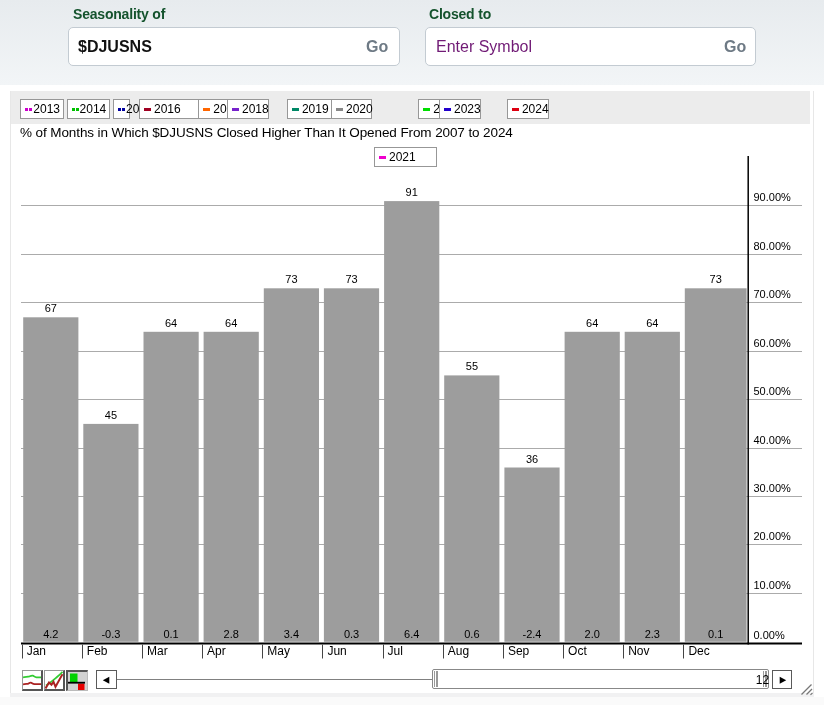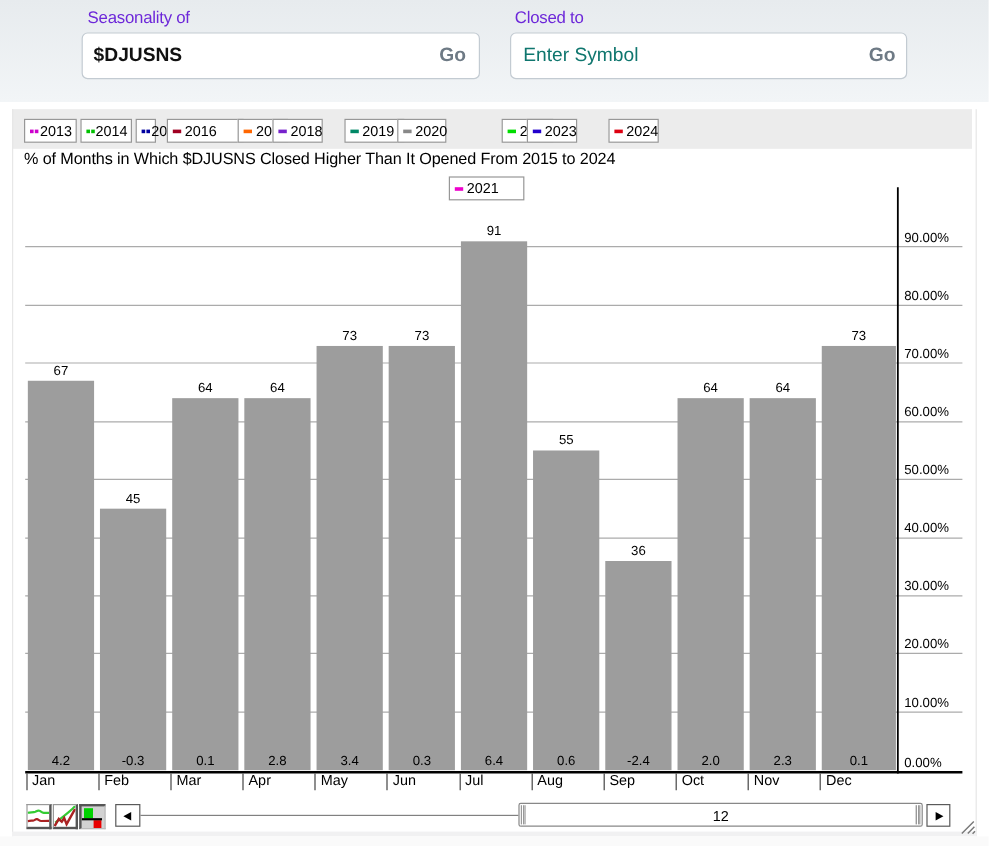--- a/index.html
+++ b/index.html
@@ -4,25 +4,25 @@
 <style>
   * { margin:0; padding:0; box-sizing:border-box; }
   html,body { width:824px; height:705px; background:#ffffff; overflow:hidden;
     font-family:"Liberation Sans", sans-serif; }
   #page { position:relative; width:824px; height:705px; }
   .abs { position:absolute; }
 
   
   #header { left:0; top:0; width:824px; height:85px;
     background:linear-gradient(#e7ebee, #f2f5f7); }
-  .hlabel { font-size:14px; font-weight:normal; color:#6d28d9; top:6px; letter-spacing:-0.2px; }
+  .hlabel { font-size:14px; font-weight:bold; color:#14532d; top:6px; letter-spacing:-0.2px; }
   .hinput { top:27px; height:39px; background:#fff; border:1px solid #c3cbd2;
     border-radius:5px; }
   .hsym  { font-size:16px; font-weight:bold; color:#111; top:38px; }
-  .hph   { font-size:16px; color:#0f766e; top:38px; }
+  .hph   { font-size:16px; color:#701a75; top:38px; }
   .hgo   { font-size:16px; font-weight:bold; color:#6e7a85; top:38px; }
 
   
   #legend { left:10px; top:91px; width:800px; height:33px; background:#ececec; }
   .lbox { position:absolute; top:8px; height:20px; background:#fff;
     border:1px solid #979797; font-size:12px; color:#000; display:flex;
     align-items:center; }
   .lbox .mk { display:inline-block; flex:none; margin-left:4px; margin-right:3px; }
   .dash { width:7px; height:3px; }
   .dots { width:3px; height:3px; margin-right:5px !important; }
@@ -51,21 +51,21 @@
     <div class="lbox" style="left:188.3px; width:41.9px;"><span class="mk dash" style="background:#ff6600;"></span>2017</div>
     <div class="lbox" style="left:217px; width:42.0px;"><span class="mk dash" style="background:#7722cc;"></span>2018</div>
     <div class="lbox" style="left:276.9px; width:50px;"><span class="mk dash" style="background:#008866;"></span>2019</div>
     <div class="lbox" style="left:321.0px; width:41.0px;"><span class="mk dash" style="background:#888888;"></span>2020</div>
     <div class="lbox" style="left:364.0px; width:63px;margin-top:48px;"><span class="mk dash" style="background:#ee00cc;"></span>2021</div>
     <div class="lbox" style="left:408.2px; width:42.7px;"><span class="mk dash" style="background:#00dd00;"></span>2022</div>
     <div class="lbox" style="left:429px; width:42.4px;"><span class="mk dash" style="background:#2200cc;"></span>2023</div>
     <div class="lbox" style="left:496.9px; width:42.0px;"><span class="mk dash" style="background:#dd0011;"></span>2024</div>
   </div>
 
-  <div class="abs" id="title">% of Months in Which $DJUSNS Closed Higher Than It Opened From 2015 to 2024</div>
+  <div class="abs" id="title">% of Months in Which $DJUSNS Closed Higher Than It Opened From 2007 to 2024</div>
 
   <svg class="abs" style="left:0; top:0;" width="824" height="705" xmlns="http://www.w3.org/2000/svg">
   <line x1="21" y1="593.5" x2="802" y2="593.5" stroke="#ababab" stroke-width="1"></line>
   <line x1="21" y1="544.5" x2="802" y2="544.5" stroke="#ababab" stroke-width="1"></line>
   <line x1="21" y1="496.5" x2="802" y2="496.5" stroke="#ababab" stroke-width="1"></line>
   <line x1="21" y1="448.5" x2="802" y2="448.5" stroke="#ababab" stroke-width="1"></line>
   <line x1="21" y1="399.5" x2="802" y2="399.5" stroke="#ababab" stroke-width="1"></line>
   <line x1="21" y1="351.5" x2="802" y2="351.5" stroke="#ababab" stroke-width="1"></line>
   <line x1="21" y1="302.5" x2="802" y2="302.5" stroke="#ababab" stroke-width="1"></line>
   <line x1="21" y1="254.5" x2="802" y2="254.5" stroke="#ababab" stroke-width="1"></line>
@@ -178,21 +178,21 @@
     </svg>
   </div>
 
   <div class="abs" style="left:116.8px; top:679.2px; width:315.4px; height:1px; background:#808080;"></div>
 
   <div class="abs" style="left:432.2px; top:669.1px; width:337px; height:20.1px; background:#fff; border:1px solid #888; border-radius:2px;"></div>
   <div class="abs" style="left:434.2px; top:671.3px; width:4px; height:15.4px;
        background:linear-gradient(90deg,#999 0 1px,transparent 1px 2px,#999 2px 3px,transparent 3px 4px); border-right:1px solid #999;"></div>
   <div class="abs" style="left:762.9px; top:671.3px; width:4px; height:15.4px;
        background:linear-gradient(90deg,#999 0 1px,transparent 1px 2px,#999 2px 3px,transparent 3px 4px); border-right:1px solid #999;"></div>
-  <div class="abs" style="left:432.2px; top:672.5px; width:337px; text-align:center; font-size:12px; color:#000;">12</div>
+  <div class="abs" style="left:432.2px; top:672.5px; width:337px; text-align:right; font-size:12px; color:#000;">12</div>
 
   <div class="abs arrowbox" style="left:772.1px; top:670.1px; width:20.4px; height:19.4px;">
     <svg width="18.4" height="17.4" xmlns="http://www.w3.org/2000/svg">
       <path d="M6.7 5.7 L13.2 9.2 L6.7 12.7 Z" fill="#000"></path>
     </svg>
   </div>
 
   <svg class="abs" style="left:797px; top:681px;" width="18" height="16" xmlns="http://www.w3.org/2000/svg">
     <line x1="4.5" y1="13.5" x2="14.5" y2="3.5" stroke="#777" stroke-width="1.2"></line>
     <line x1="9.5" y1="13.5" x2="15" y2="8" stroke="#777" stroke-width="1.2"></line>

